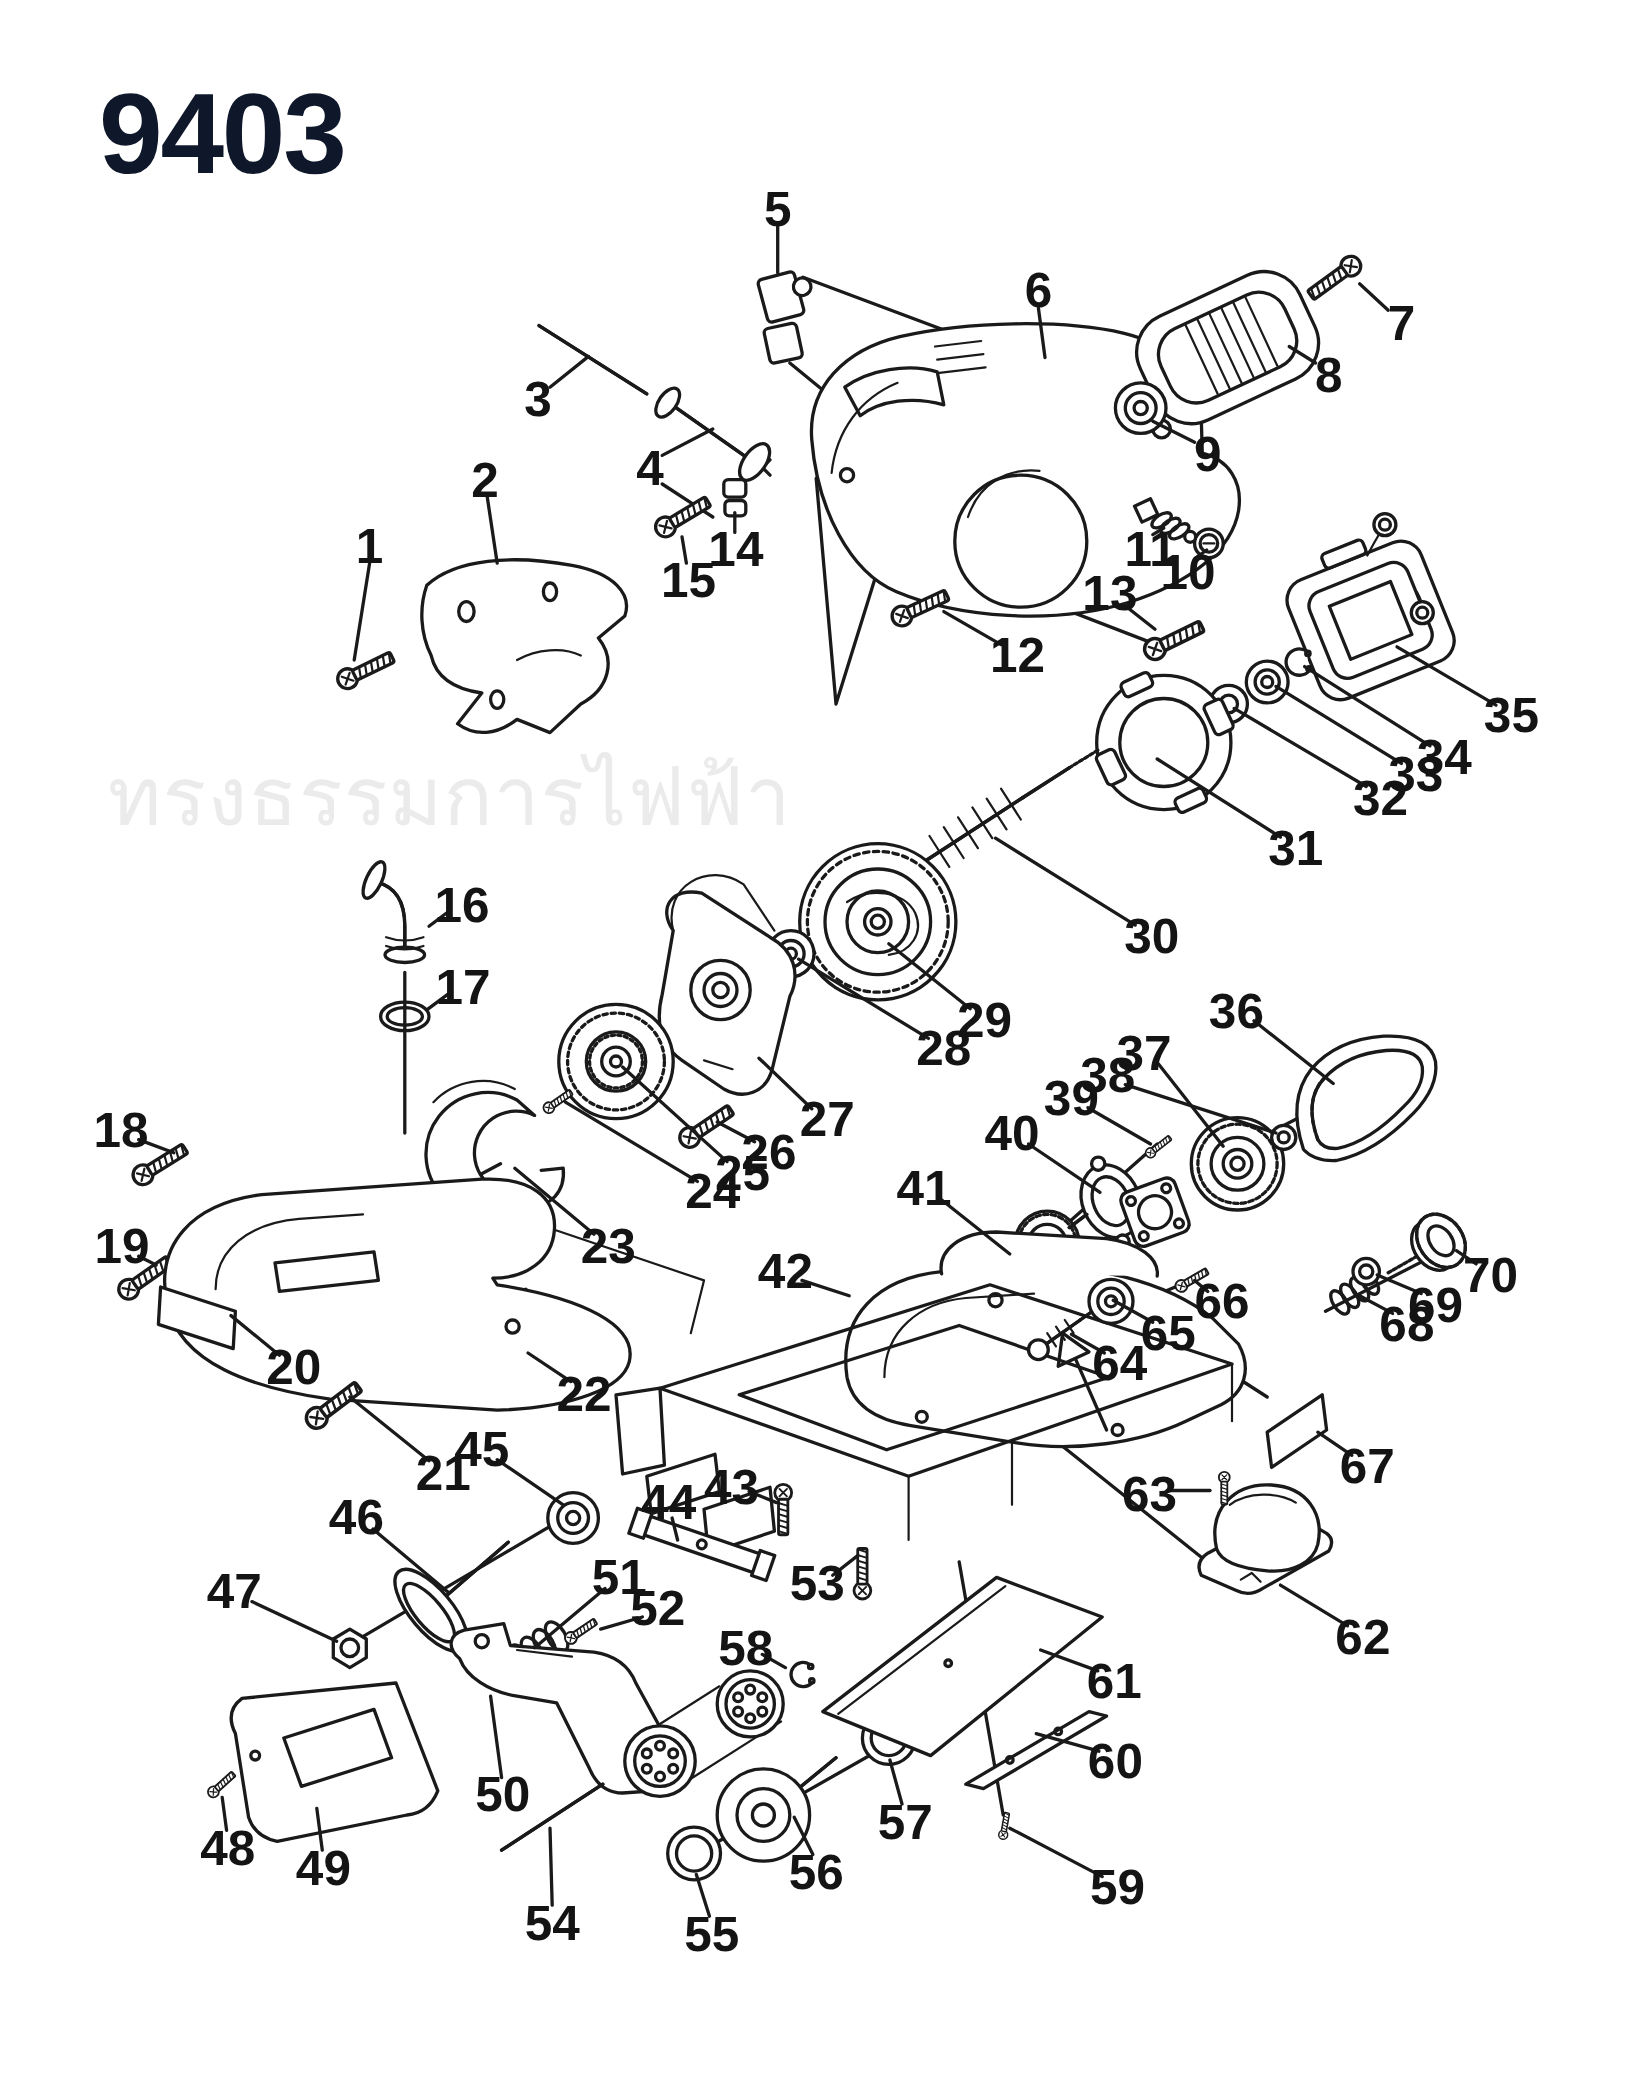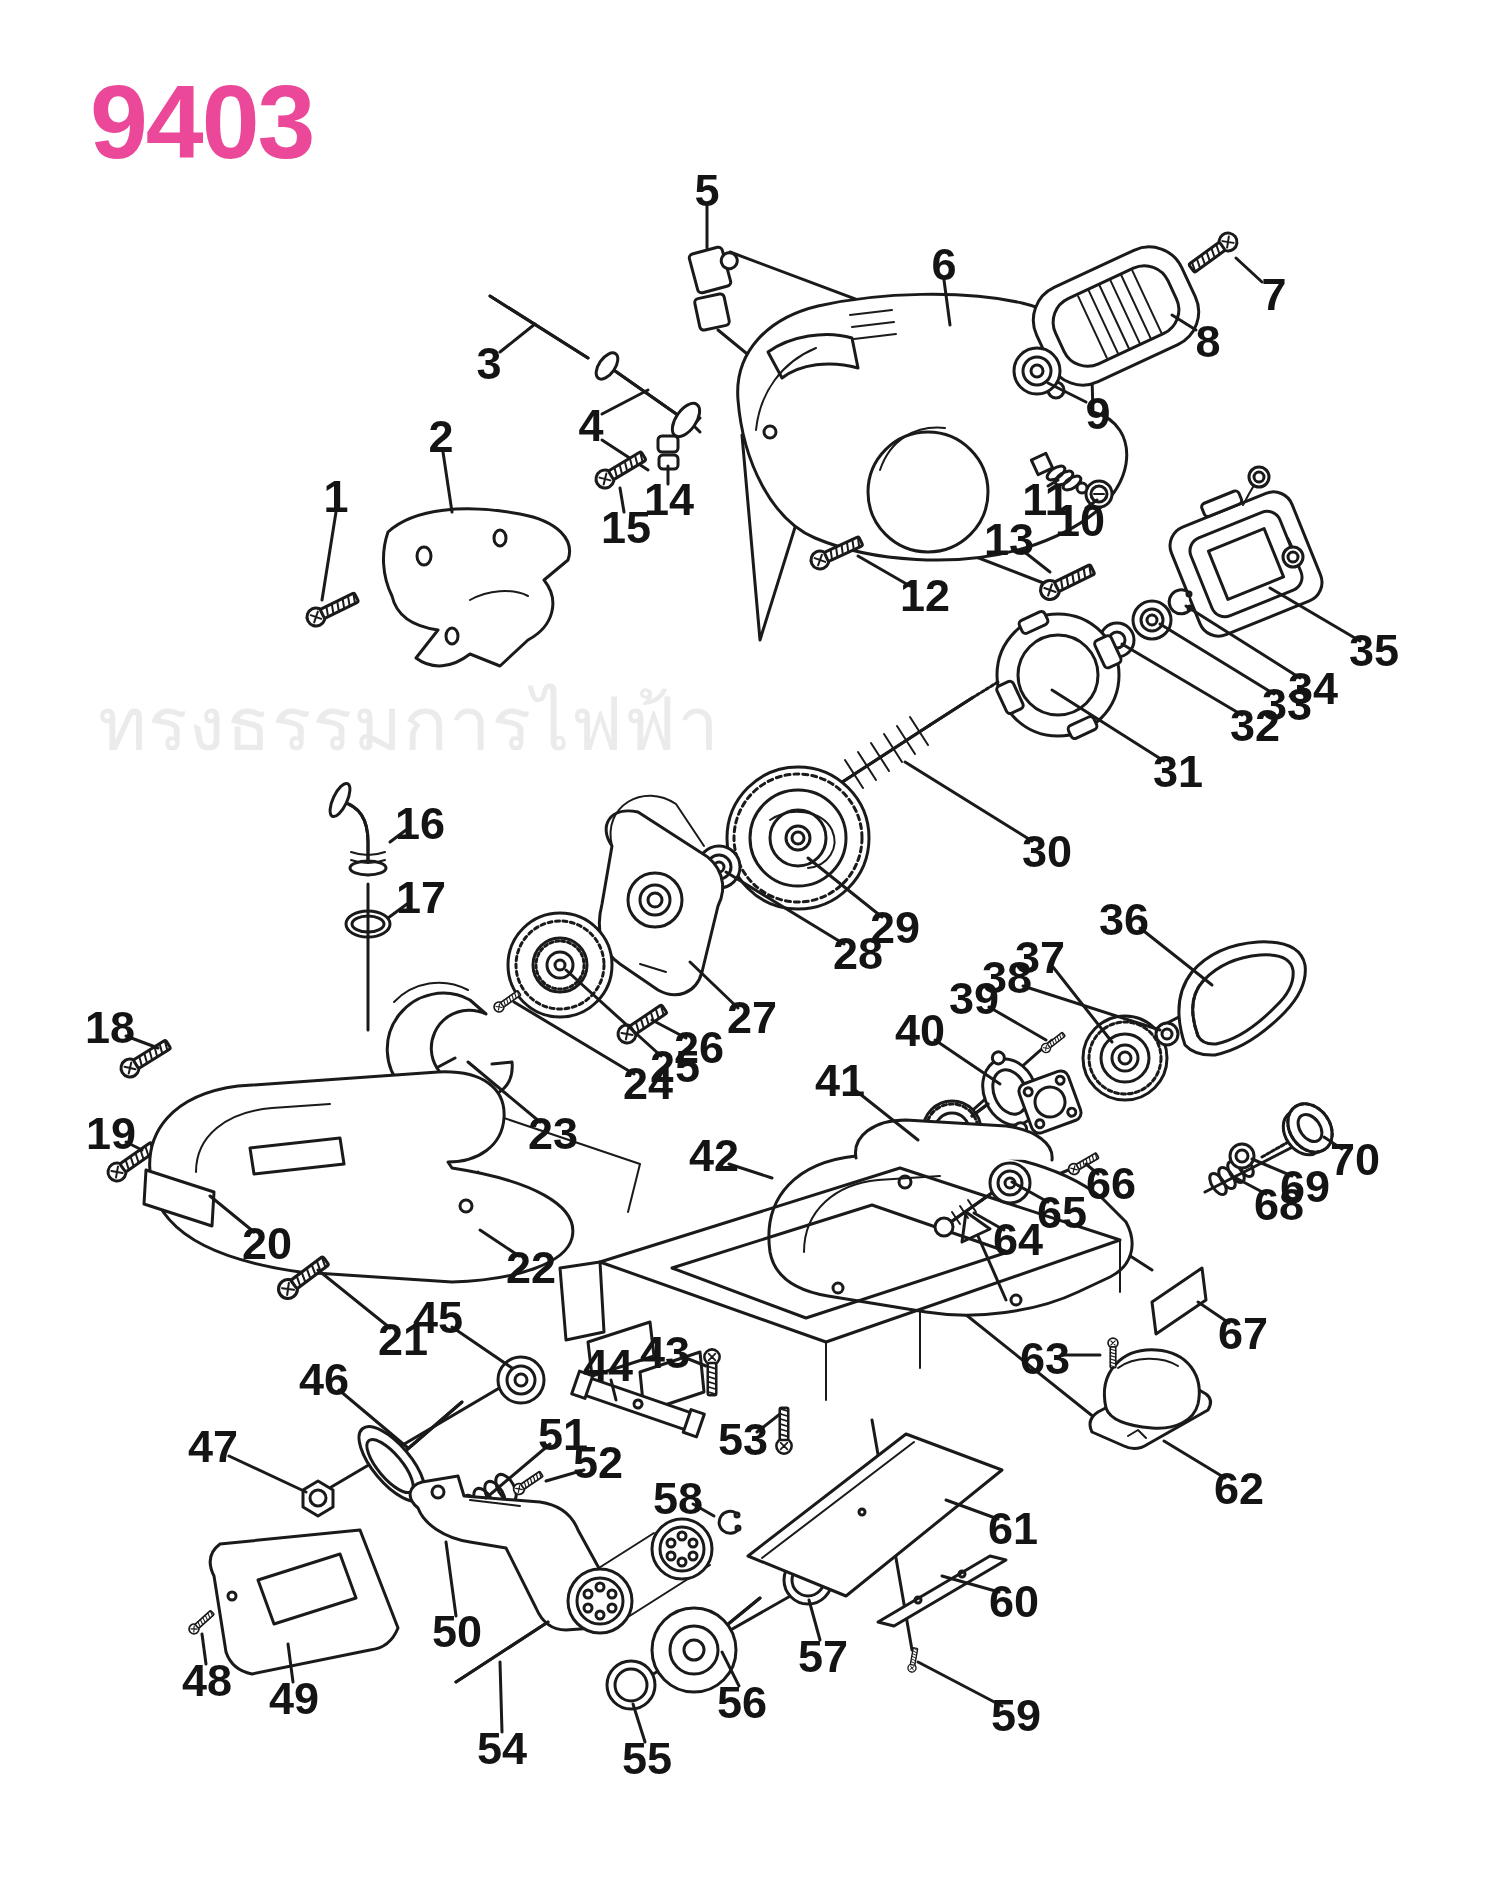--- a/index.html
+++ b/index.html
@@ -16,21 +16,21 @@
       fill:none;stroke:#1a1a1a;stroke-width:3;stroke-linecap:round;stroke-linejoin:round;}
   svg#diagram .f{fill:#ffffff;}
   svg#diagram .thin{stroke-width:2;}
   svg#diagram text{font-family:"Liberation Sans",sans-serif;font-size:45px;font-weight:600;
       fill:#141414;stroke:none;text-anchor:middle;dominant-baseline:central;}
 </style>
 </head>
 <body>
 
 <div class="page">
-  <div class="title" style="color: #ec4899;">9403</div>
+  <div class="title" style="color: #0f172a;">9403</div>
   <div class="watermark" style="color: rgb(235, 235, 235);">ทรงธรรมการไฟฟ้า</div>
 
   <svg id="diagram" width="1500" height="1890" viewBox="0 0 1500 1890">
     <defs>
       <g id="scr">
         <circle r="9" class="f"></circle>
         <path d="M-4,-4 L4,4 M-4,4 L4,-4" class="thin"></path>
         <rect x="7" y="-5" width="38" height="10" rx="2" class="f"></rect>
         <path d="M14,-5 l-3,10 M20,-5 l-3,10 M26,-5 l-3,10 M32,-5 l-3,10 M38,-5 l-3,10 M44,-5 l-3,10" class="thin"></path>
       </g>

